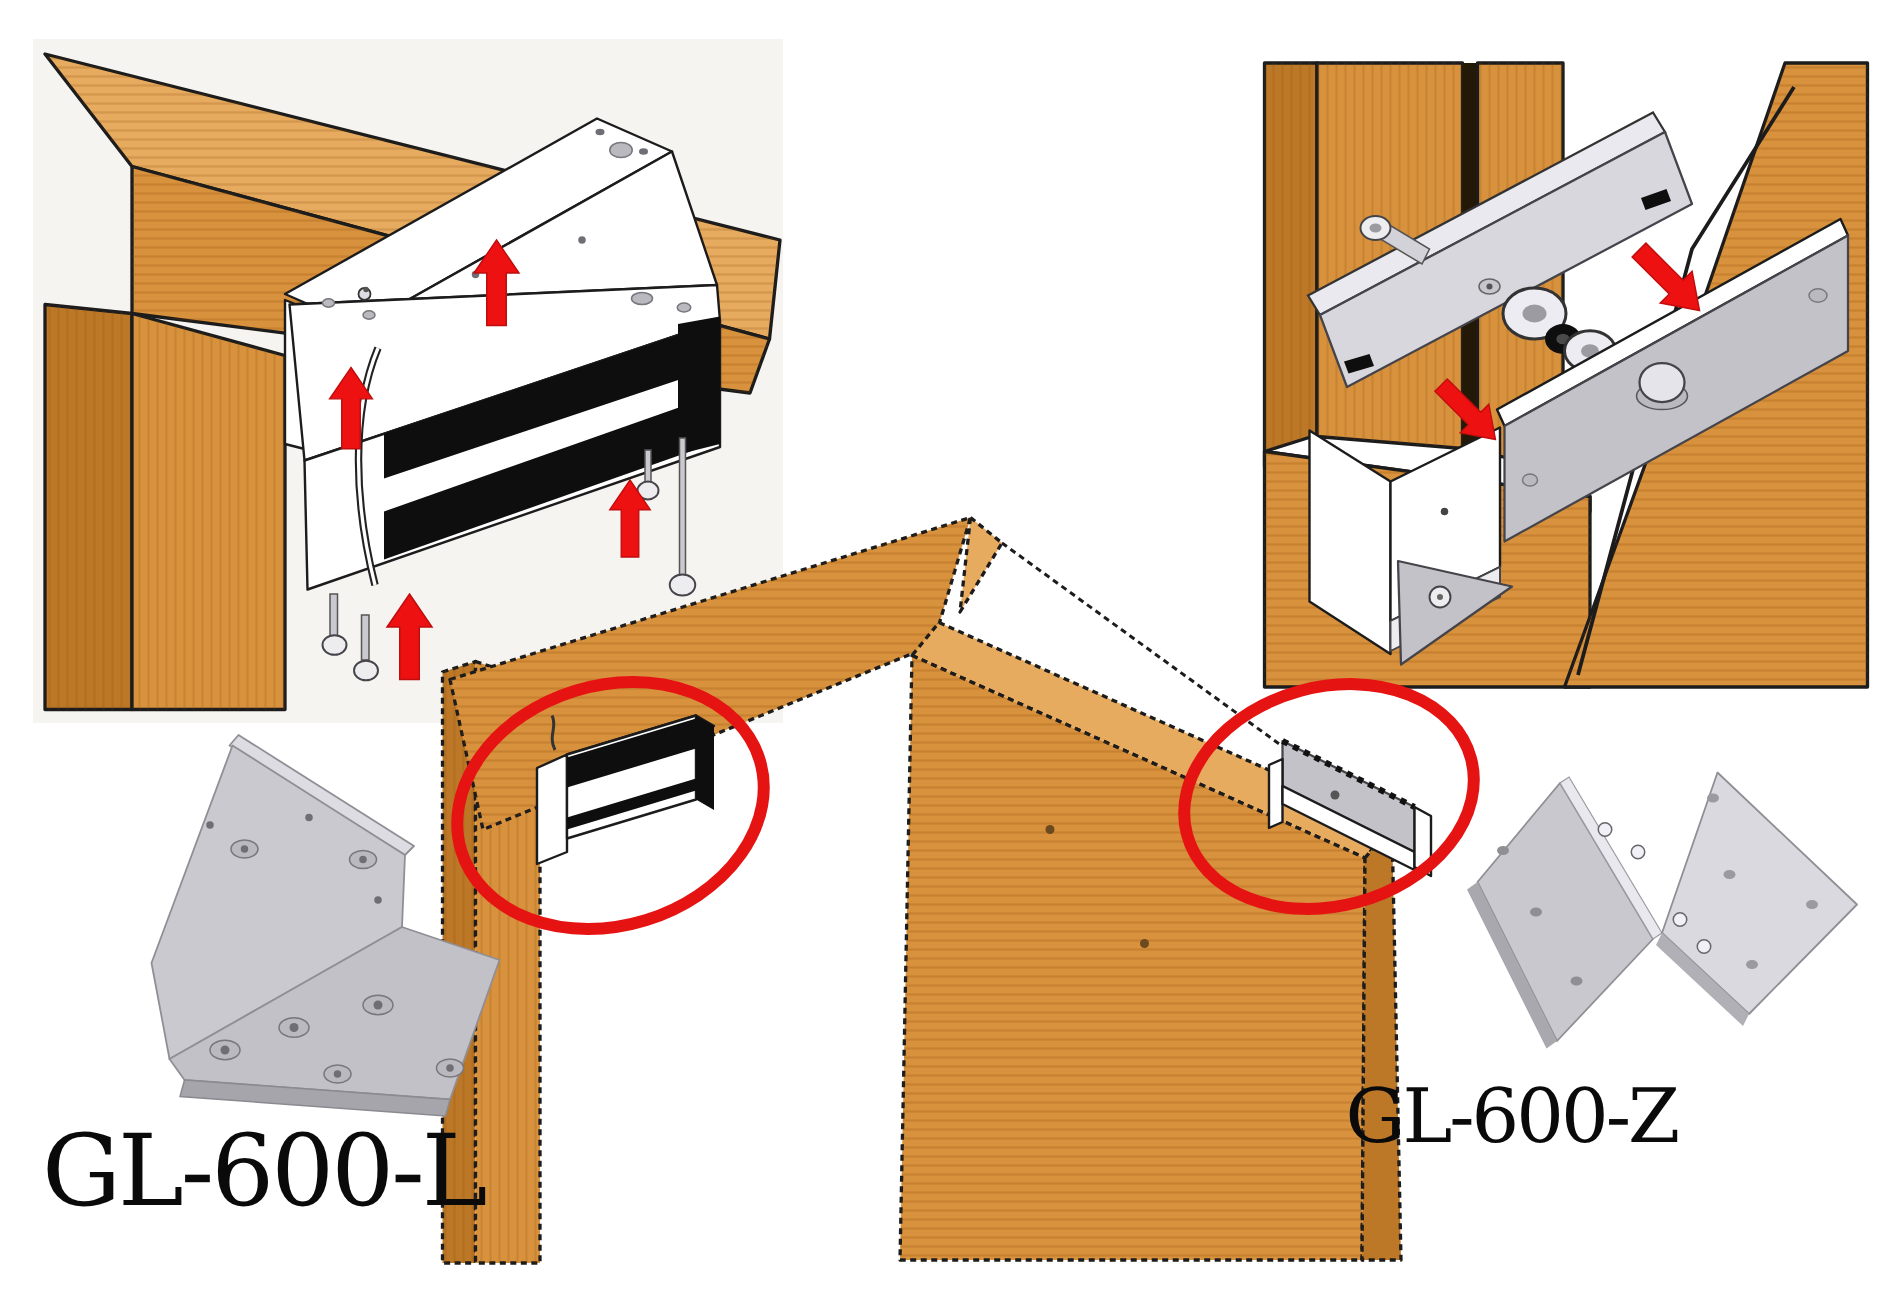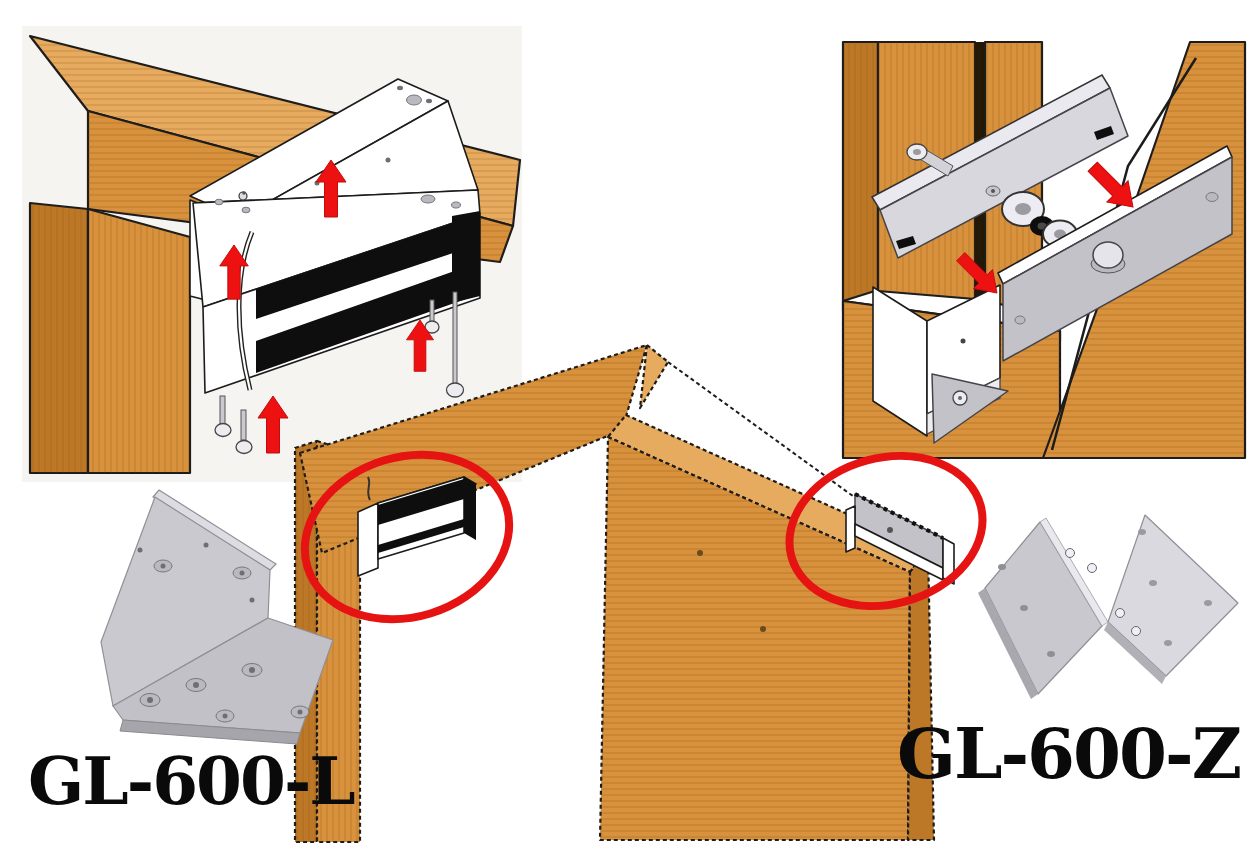--- a/index.html
+++ b/index.html
@@ -16,24 +16,24 @@
   .blk{fill:var(--lock-black);stroke:none}
   .mp{fill:var(--metal-plate);stroke:#44444a;stroke-width:1.5;stroke-linejoin:round}
   .mm{fill:var(--metal-mid);stroke:#44444a;stroke-width:1.5;stroke-linejoin:round}
   .arrow{fill:var(--arrow-red);stroke:#c00d0d;stroke-width:1}
   .redring{fill:none;stroke:var(--circle-red);stroke-width:8}
   .gh{fill:url(#grainH);stroke:none}
   .gv{fill:url(#grainV);stroke:none}
   .hole{fill:#b9b9bf;stroke:#77777d;stroke-width:1}
   .holed{fill:#6e6e74;stroke:none}
   .pmetal{stroke:#8f8f95;stroke-width:1.2;stroke-linejoin:round}
-  .plabel{position:absolute;font-family:"DejaVu Serif","Liberation Serif",serif;font-weight:bold;
+  .plabel{position:absolute;font-family:"DejaVu Serif","Liberation Serif",serif;font-weight:normal;
           color:var(--label-black);letter-spacing:-2px;line-height:1;white-space:nowrap;}
   .plabel-l{left:28px;top:748px;font-size:66px;}
-  .plabel-z{left:897px;top:719px;font-size:69px;}
+  .plabel-z{left:897px;top:719px;font-size:50px;}
 </style>
 </head>
 <body>
 
 <div class="canvas">
 <svg class="scene" width="1260" height="861" viewBox="0 0 1260 861" xmlns="http://www.w3.org/2000/svg">
   <defs>
     <pattern id="grainH" width="7" height="6" patternUnits="userSpaceOnUse">
       <path d="M0 3 H7" stroke="rgba(130,70,5,0.20)" stroke-width="1.6"></path>
     </pattern>

